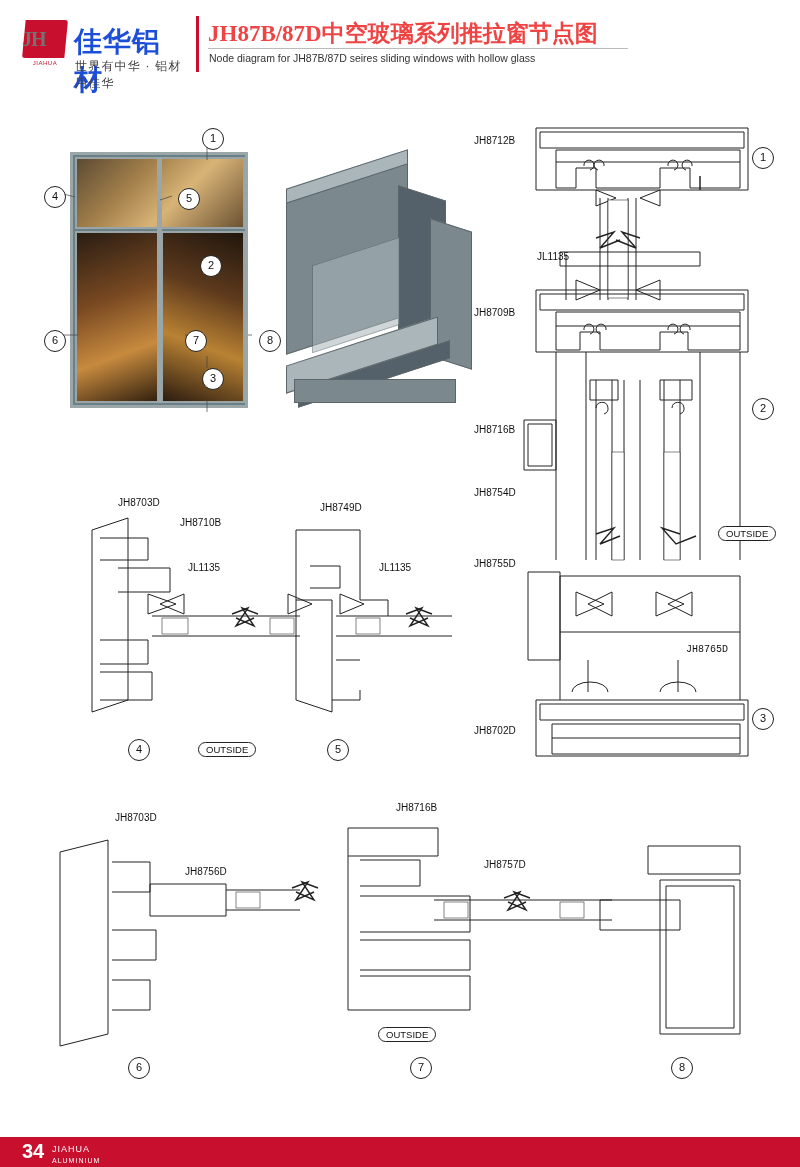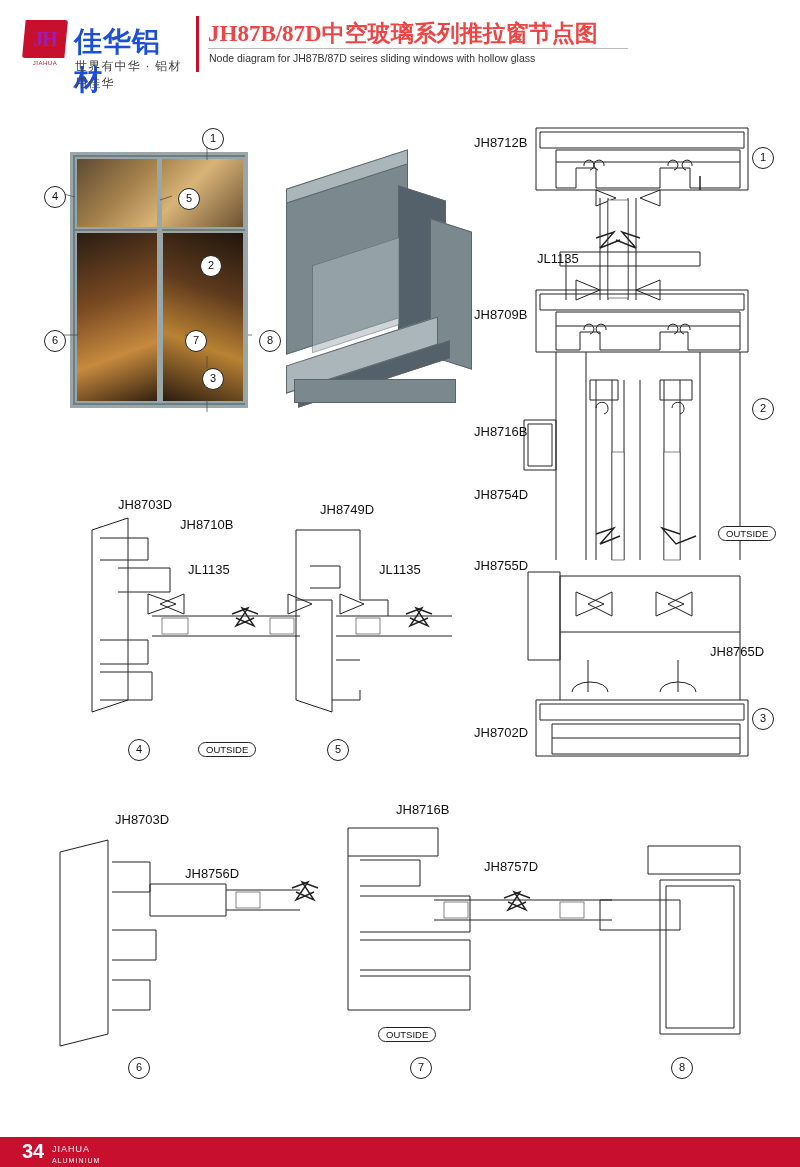--- a/index.html
+++ b/index.html
@@ -11,42 +11,42 @@
   .page{position:relative;width:800px;height:1167px;}
 
   
   .header{position:absolute;left:0;top:0;width:800px;height:88px;}
   .logo-wrap{position:absolute;left:22px;top:18px;width:160px;height:56px;}
   .logo-mark{position:absolute;left:0;top:2px;width:46px;height:46px;}
   .logo-mark .sh{position:absolute;left:0;top:0;width:46px;height:38px;
     background:#c8102e;border-radius:3px;
     clip-path:polygon(8% 0,100% 0,92% 100%,0 100%);}
   .logo-mark .jh{position:absolute;left:0;top:0;width:46px;height:38px;
-    color:#a21caf;font-weight:bold;font-size:20px;text-align:center;line-height:38px;
+    color:#737373;font-weight:bold;font-size:20px;text-align:left;line-height:38px;
     font-family:"Liberation Serif",serif;letter-spacing:-1px;}
   .logo-mark .cap{position:absolute;left:3px;top:39px;width:40px;height:9px;
     font-size:6px;color:#c8102e;text-align:center;line-height:9px;letter-spacing:.5px;}
   .logo-cn{position:absolute;left:52px;top:5px;font-size:28px;font-weight:bold;
     font-family:"Liberation Serif",serif;letter-spacing:1px;color:#1d4ed8;}
   .logo-sub{position:absolute;left:53px;top:40px;font-size:12px;color:#444;letter-spacing:1.2px;}
   .hdr-bar{position:absolute;left:196px;top:16px;width:3px;height:56px;background:#c8102e;}
   .hdr-title{position:absolute;left:208px;top:18px;font-size:23px;font-weight:bold;
     font-family:"Liberation Serif",serif;color:#ef4444;letter-spacing:0px;}
   .hdr-sub{position:absolute;left:209px;top:52px;font-size:10.5px;color:#333;}
   .hdr-rule{position:absolute;left:208px;top:48px;width:420px;height:1px;background:#bbb;}
 
   
   .footer{position:absolute;left:0;bottom:0;width:680px;height:44px;background:#fff;}
   .footer-band{position:absolute;left:0;bottom:0;width:800px;height:30px;background:#c8102e;}
   .footer-num{position:absolute;left:22px;bottom:4px;color:#fff;font-size:20px;font-weight:bold;}
   .footer-txt1{position:absolute;left:52px;bottom:13px;color:#fff;font-size:9px;letter-spacing:1px;}
   .footer-txt2{position:absolute;left:52px;bottom:3px;color:#fff;font-size:7px;letter-spacing:1px;}
 
   
-  .lbl{position:absolute;font-size:13px;color:#111;white-space:nowrap;}
+  .lbl{position:absolute;font-size:10px;color:#111;white-space:nowrap;}
   .callout{position:absolute;width:20px;height:20px;border:1.2px solid #222;border-radius:50%;
     background:#fff;font-size:11px;line-height:19px;text-align:center;color:#111;}
   .outside{position:absolute;border:1.2px solid #222;border-radius:9px;background:#fff;
     font-size:9.5px;padding:1px 7px;color:#111;white-space:nowrap;}
 
   
   .photo{position:absolute;left:70px;top:152px;width:178px;height:256px;
     border:3px solid #9aa6a8;background:#6b7f86;box-sizing:border-box;}
   .photo .pane{position:absolute;box-sizing:border-box;border:2px solid #98a4a6;}
   .p-top{left:2px;top:2px;width:170px;height:72px;
@@ -272,21 +272,21 @@
       <path d="M666,886 L734,886 L734,1028 L666,1028 Z"></path>
     </g>
   </svg>
 
   <div class="lbl" style="left:474px;top:135px;">JH8712B</div>
   <div class="lbl" style="left:537px;top:251px;">JL1135</div>
   <div class="lbl" style="left:474px;top:307px;">JH8709B</div>
   <div class="lbl" style="left:474px;top:424px;">JH8716B</div>
   <div class="lbl" style="left:474px;top:487px;">JH8754D</div>
   <div class="lbl" style="left:474px;top:558px;">JH8755D</div>
-  <div class="lbl" style="left:710px;top:644px;">JH8765D</div>
+  <div class="lbl" style="left:686px;top:644px;font-family:Liberation Mono, monospace;">JH8765D</div>
   <div class="lbl" style="left:474px;top:725px;">JH8702D</div>
 
   <div class="lbl" style="left:118px;top:497px;">JH8703D</div>
   <div class="lbl" style="left:180px;top:517px;">JH8710B</div>
   <div class="lbl" style="left:188px;top:562px;">JL1135</div>
   <div class="lbl" style="left:320px;top:502px;">JH8749D</div>
   <div class="lbl" style="left:379px;top:562px;">JL1135</div>
 
   <div class="lbl" style="left:115px;top:812px;">JH8703D</div>
   <div class="lbl" style="left:185px;top:866px;">JH8756D</div>

